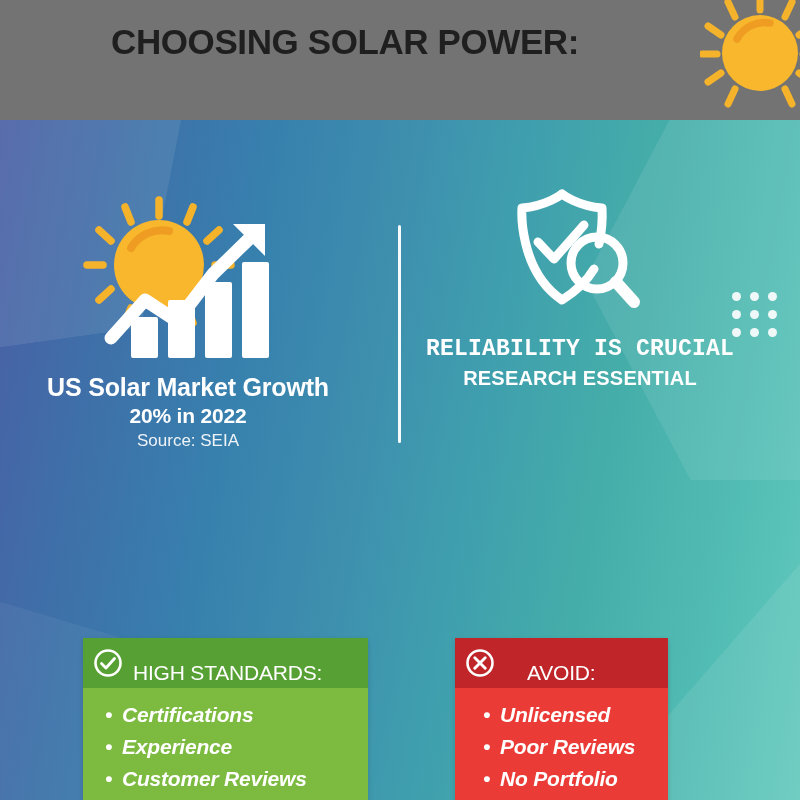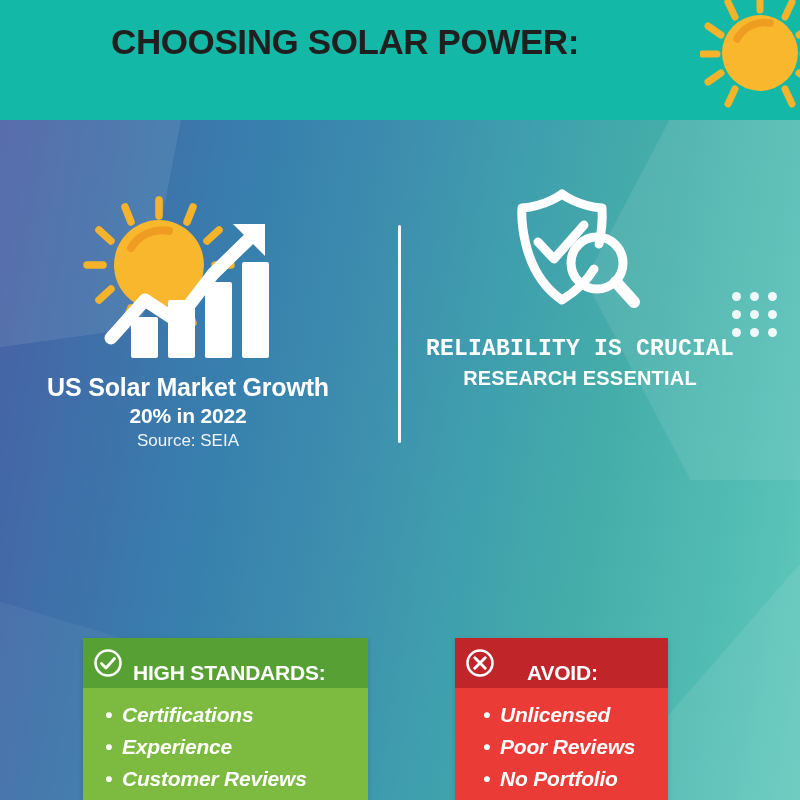--- a/index.html
+++ b/index.html
@@ -16,21 +16,21 @@
     height: 800px;
     overflow: hidden;
     background: #ffffff;
   }
 
   
   .header-band {
     position: absolute;
     left: 0; top: 0;
     width: 800px; height: 120px;
-    background: #14b8a6;
+    background: #737373;
     z-index: 5;
   }
   .header-title {
     position: absolute;
     left: 0; top: 22px;
     width: 690px;
     text-align: center;
     color: #1f1f1f;
     font-weight: bold;
     font-size: 35px;
@@ -191,21 +191,21 @@
   .card-good .card-head { background: #57a033; justify-content: flex-start; }
   .card-bad  .card-head { background: #bf2529; justify-content: flex-start; padding-left: 10px; }
 
   .card-head-icon {
     width: 30px; height: 30px;
     flex: 0 0 30px;
     margin-right: 10px;
   }
   .card-head-label {
     color: #ffffff;
-    font-weight: bold;
+    font-weight: normal;
     font-size: 21px;
     letter-spacing: -0.2px;
     white-space: nowrap;
     margin-top: 20px;
   }
   .card-bad .card-head-label { margin-left: 22px; }
 
   .card-body {
     padding: 11px 10px 13px 22px;
   }

